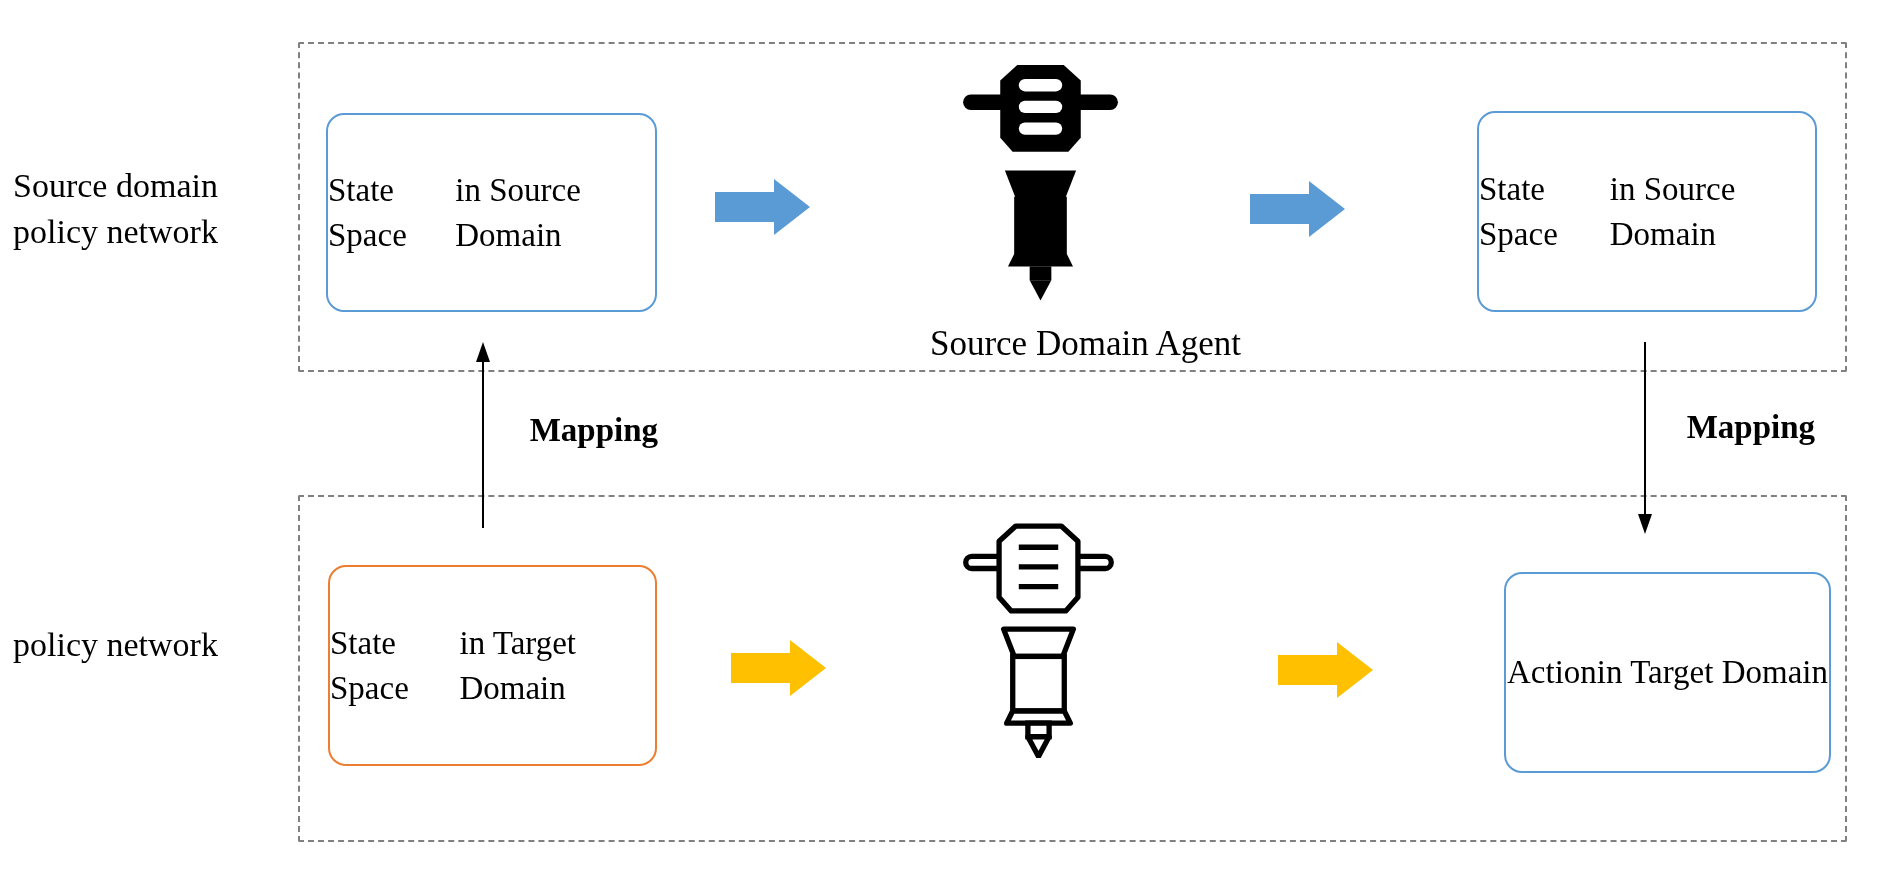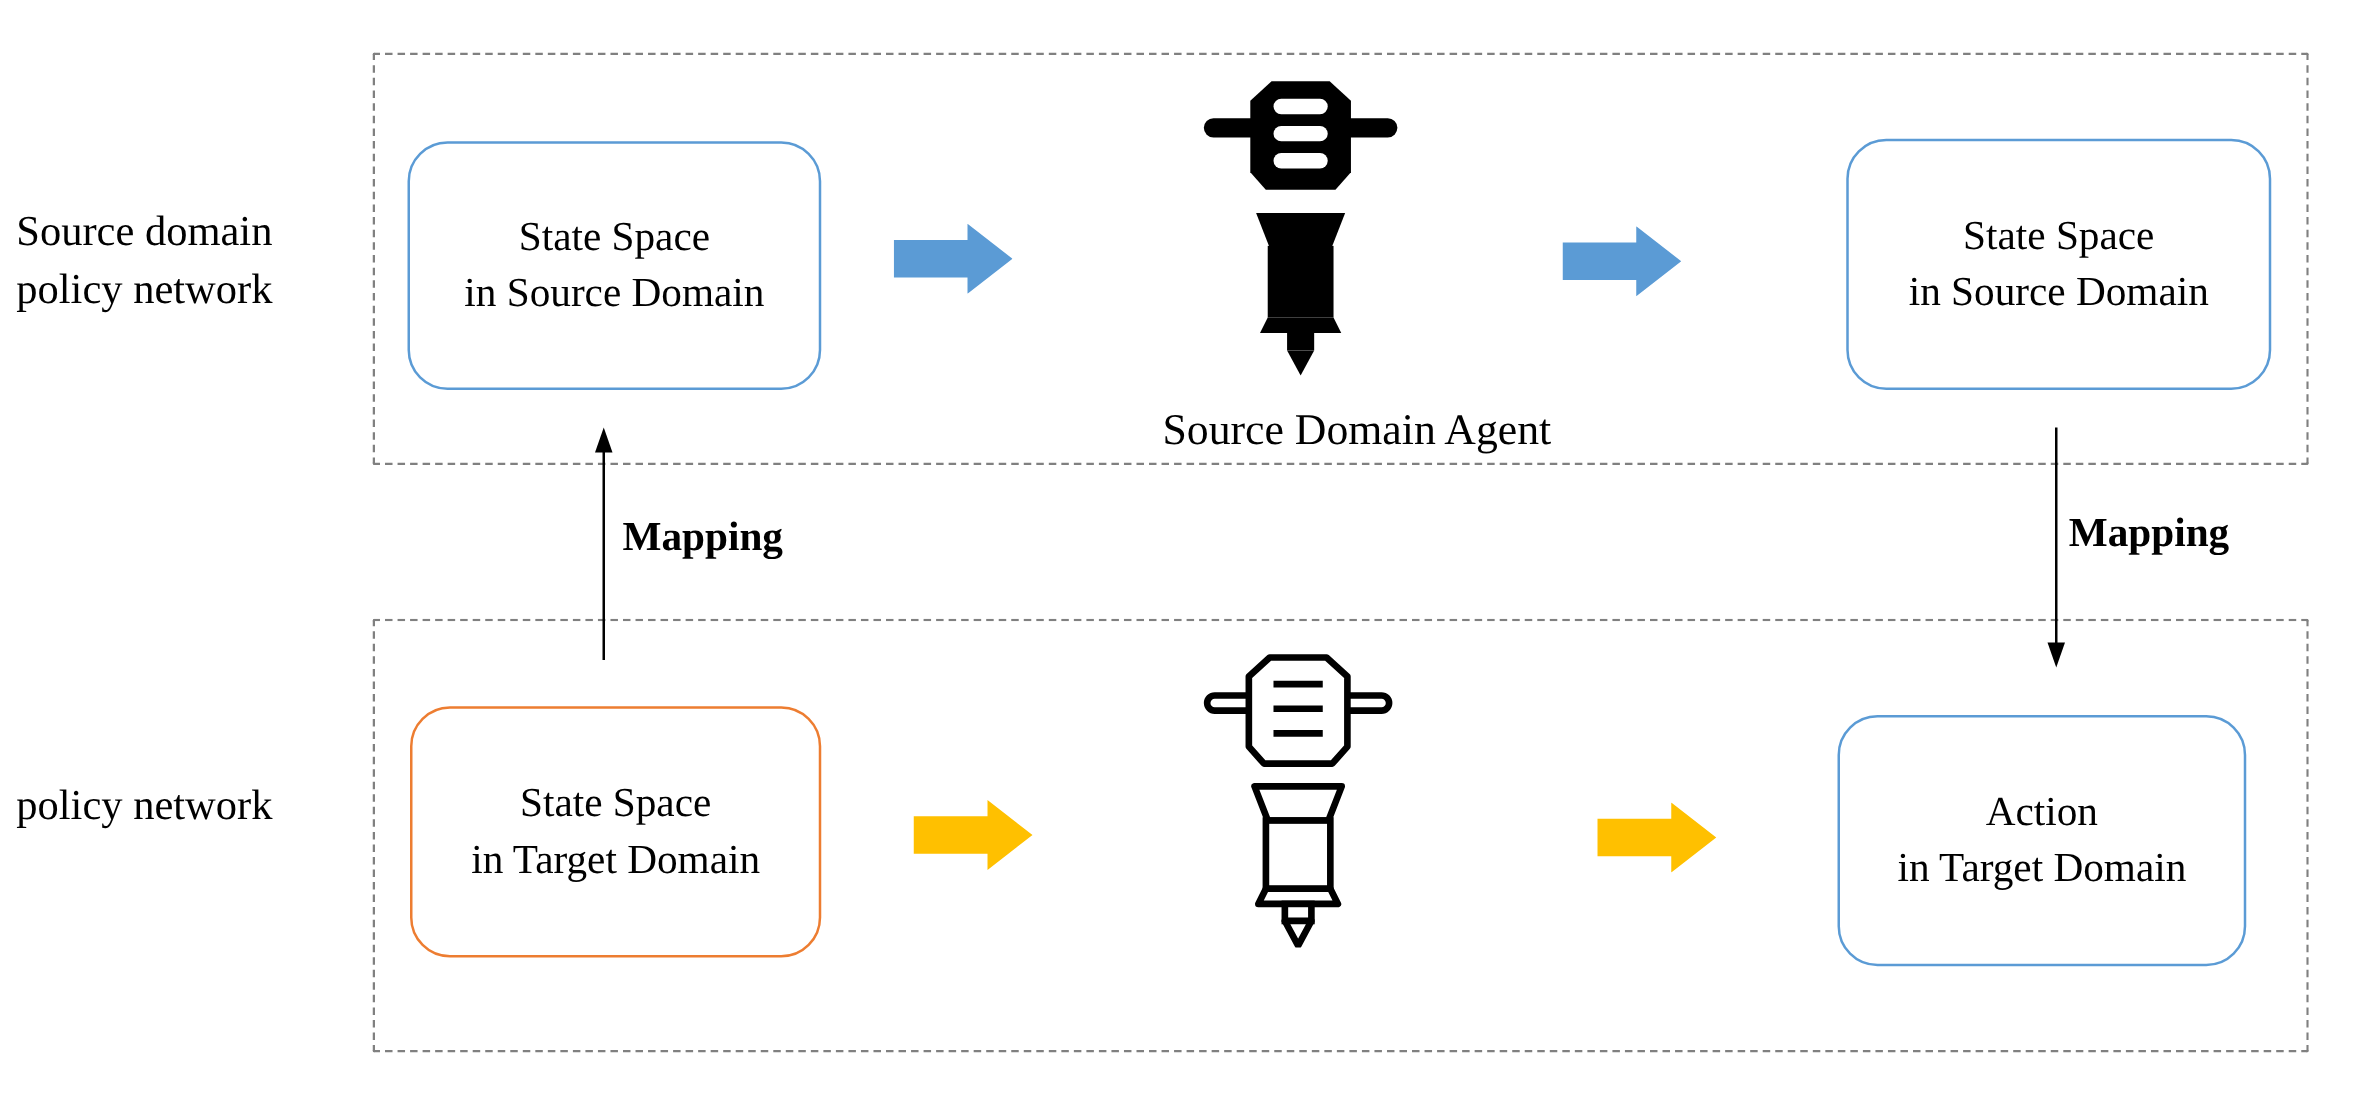--- a/index.html
+++ b/index.html
@@ -13,43 +13,43 @@
   }
   .dashed-box{
     position:absolute;
     border:2px dashed #808080;
     border-radius:2px;
     background:transparent;
   }
   .rbox{
     position:absolute;
     border:2px solid #5B9BD5;
-    border-radius:32px;
-    display:flex;flex-direction:column;
+    border-radius:18px;
+    display:flex;
     align-items:center;justify-content:center;
     text-align:left;
     font-size:33px;line-height:45px;
     background:#fff;
   }
   .rbox.orange{border-color:#ED7D31;}
   .side-label{
     position:absolute;
     text-align:center;
     font-size:34px;line-height:46px;
   }
   .caption{
     position:absolute;
     text-align:center;
     font-size:35px;line-height:40px;
   }
   .mapping-label{
     position:absolute;
     font-weight:bold;
     font-size:33px;line-height:40px;
-    text-align:left;
+    text-align:right;
   }
   .abs{position:absolute;}
   svg{display:block;}
 </style>
 </head>
 <body>
 
 <div id="canvas">
 
   <div class="dashed-box" style="left:298px;top:42px;width:1545px;height:326px;"></div>
@@ -69,21 +69,21 @@
   </div>
   <div class="rbox" style="left:1477px;top:111px;width:336px;height:197px;">
     <div>State Space</div>
     <div>in Source Domain</div>
   </div>
 
   <div class="rbox orange" style="left:328px;top:565px;width:325px;height:197px;">
     <div>State Space</div>
     <div>in Target Domain</div>
   </div>
-  <div class="rbox" style="left:1470px;top:572px;width:323px;height:197px;">
+  <div class="rbox" style="left:1504px;top:572px;width:323px;height:197px;">
     <div>Action</div>
     <div>in Target Domain</div>
   </div>
 
   <svg class="abs" style="left:715px;top:179px;" width="95" height="56" viewBox="0 0 95 56">
     <polygon points="0,13 59,13 59,0 95,28 59,56 59,43 0,43" fill="#5B9BD5"></polygon>
   </svg>
   <svg class="abs" style="left:1250px;top:181px;" width="95" height="56" viewBox="0 0 95 56">
     <polygon points="0,13 59,13 59,0 95,28 59,56 59,43 0,43" fill="#5B9BD5"></polygon>
   </svg>

